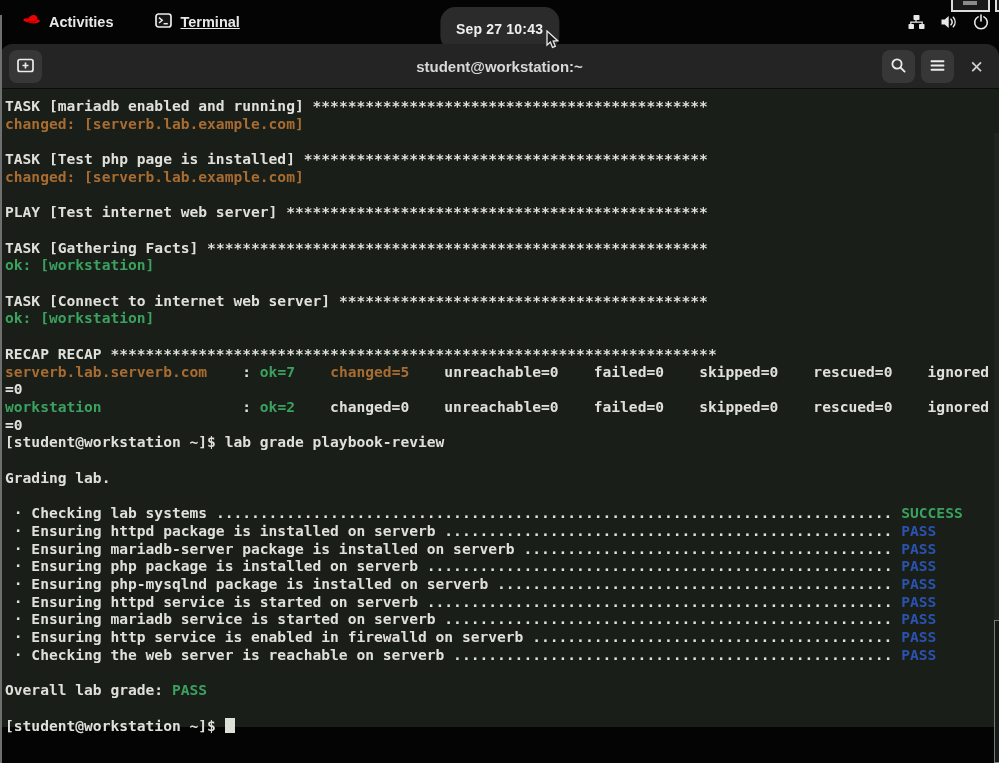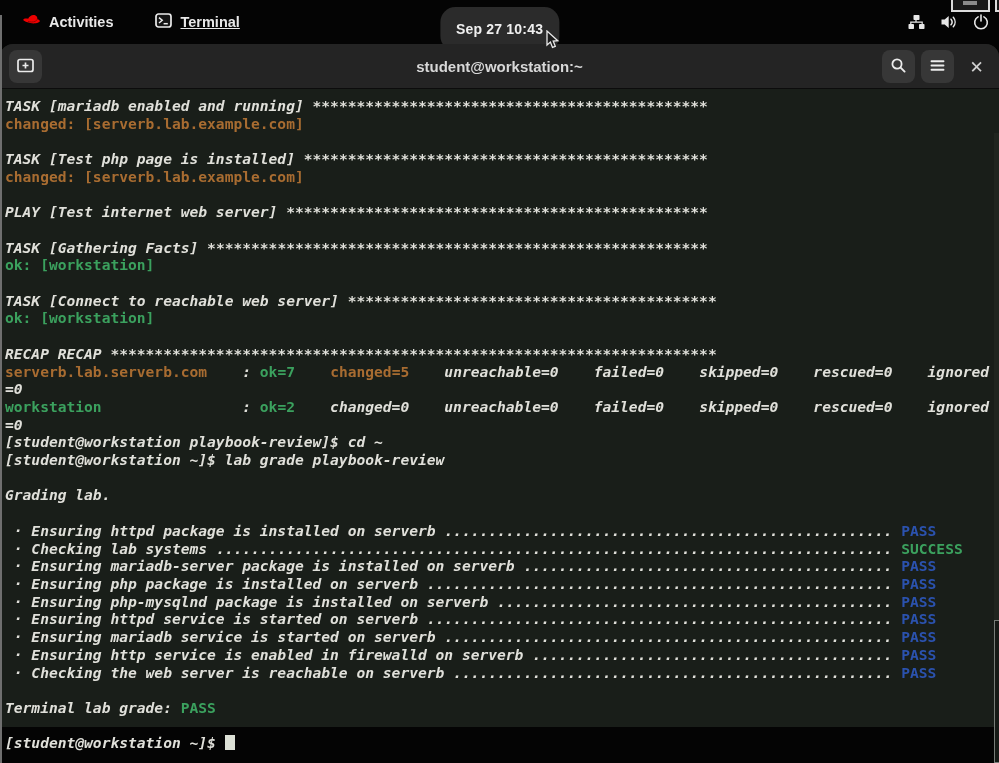--- a/index.html
+++ b/index.html
@@ -77,21 +77,21 @@
   }
 
   
   .term-content {
     position:relative; height:673px; overflow:hidden;
     padding:8px 0 0 5px;
     font-family:"DejaVu Sans Mono", monospace;
     font-size:14.6px; font-weight:bold; line-height:17.7px;
   }
   .term-line { white-space:pre; }
-  .c-w { color:var(--col-w);font-style:italic; }
+  .c-w { color:var(--col-w); }
   .c-o { color:var(--col-o);text-align:center; }
   .c-g { color:var(--col-g); }
   .c-b { color:var(--col-b); }
   .block-cursor {
     display:inline-block; width:10px; height:15px; margin-bottom:-2px;
     background:#dce0d6;
   }
 
   
   .term-scroll-track {
@@ -202,44 +202,43 @@
         <div class="term-line"><span class="c-o">changed: [serverb.lab.example.com]</span></div>
         <div class="term-line">&nbsp;</div>
         <div class="term-line"><span class="c-w">TASK [Test php page is installed] </span><span class="c-w">**********************************************</span></div>
         <div class="term-line"><span class="c-o">changed: [serverb.lab.example.com]</span></div>
         <div class="term-line">&nbsp;</div>
         <div class="term-line"><span class="c-w">PLAY [Test internet web server] </span><span class="c-w">************************************************</span></div>
         <div class="term-line">&nbsp;</div>
         <div class="term-line"><span class="c-w">TASK [Gathering Facts] </span><span class="c-w">*********************************************************</span></div>
         <div class="term-line"><span class="c-g">ok: [workstation]</span></div>
         <div class="term-line">&nbsp;</div>
-        <div class="term-line"><span class="c-w">TASK [Connect to reachable web server] </span><span class="c-w">******************************************</span></div>
+        <div class="term-line"><span class="c-w">TASK [Connect to internet web server] </span><span class="c-w">******************************************</span></div>
         <div class="term-line"><span class="c-g">ok: [workstation]</span></div>
         <div class="term-line">&nbsp;</div>
         <div class="term-line"><span class="c-w">RECAP RECAP </span><span class="c-w">*********************************************************************</span></div>
         <div class="term-line"><span class="c-o">serverb.lab.serverb.com</span><span class="c-w">    : </span><span class="c-g">ok=7</span><span class="c-w">    </span><span class="c-o">changed=5</span><span class="c-w">    unreachable=0    failed=0    skipped=0    rescued=0    ignored</span></div>
         <div class="term-line"><span class="c-w">=0</span></div>
         <div class="term-line"><span class="c-g">workstation</span><span class="c-w">                : </span><span class="c-g">ok=2</span><span class="c-w">    changed=0    unreachable=0    failed=0    skipped=0    rescued=0    ignored</span></div>
         <div class="term-line"><span class="c-w">=0</span></div>
-        <div class="term-line"><span class="c-w">[student@workstation playbook-review]$ cd ~</span></div>
         <div class="term-line"><span class="c-w">[student@workstation ~]$ lab grade playbook-review</span></div>
         <div class="term-line">&nbsp;</div>
         <div class="term-line"><span class="c-w">Grading lab.</span></div>
         <div class="term-line">&nbsp;</div>
+        <div class="term-line"><span class="c-w"> · Checking lab systems </span><span class="c-w">.............................................................................</span><span class="c-w"> </span><span class="c-g">SUCCESS</span></div>
         <div class="term-line"><span class="c-w"> · Ensuring httpd package is installed on serverb </span><span class="c-w">...................................................</span><span class="c-w"> </span><span class="c-b">PASS</span></div>
-        <div class="term-line"><span class="c-w"> · Checking lab systems </span><span class="c-w">.............................................................................</span><span class="c-w"> </span><span class="c-g">SUCCESS</span></div>
         <div class="term-line"><span class="c-w"> · Ensuring mariadb-server package is installed on serverb </span><span class="c-w">..........................................</span><span class="c-w"> </span><span class="c-b">PASS</span></div>
         <div class="term-line"><span class="c-w"> · Ensuring php package is installed on serverb </span><span class="c-w">.....................................................</span><span class="c-w"> </span><span class="c-b">PASS</span></div>
         <div class="term-line"><span class="c-w"> · Ensuring php-mysqlnd package is installed on serverb </span><span class="c-w">.............................................</span><span class="c-w"> </span><span class="c-b">PASS</span></div>
         <div class="term-line"><span class="c-w"> · Ensuring httpd service is started on serverb </span><span class="c-w">.....................................................</span><span class="c-w"> </span><span class="c-b">PASS</span></div>
         <div class="term-line"><span class="c-w"> · Ensuring mariadb service is started on serverb </span><span class="c-w">...................................................</span><span class="c-w"> </span><span class="c-b">PASS</span></div>
         <div class="term-line"><span class="c-w"> · Ensuring http service is enabled in firewalld on serverb </span><span class="c-w">.........................................</span><span class="c-w"> </span><span class="c-b">PASS</span></div>
         <div class="term-line"><span class="c-w"> · Checking the web server is reachable on serverb </span><span class="c-w">..................................................</span><span class="c-w"> </span><span class="c-b">PASS</span></div>
         <div class="term-line">&nbsp;</div>
-        <div class="term-line"><span class="c-w">Terminal lab grade: </span><span class="c-g">PASS</span></div>
+        <div class="term-line"><span class="c-w">Overall lab grade: </span><span class="c-g">PASS</span></div>
         <div class="term-line">&nbsp;</div>
         <div class="term-line"><span class="c-w">[student@workstation ~]$ </span><span class="block-cursor"></span></div>
       </div>
 
     <div class="term-scroll-track"></div>
     <div class="term-scroll-handle"></div>
   </div>
 
   <div class="mouse-cursor">
     <svg width="14" height="20" viewBox="0 0 14 20">

